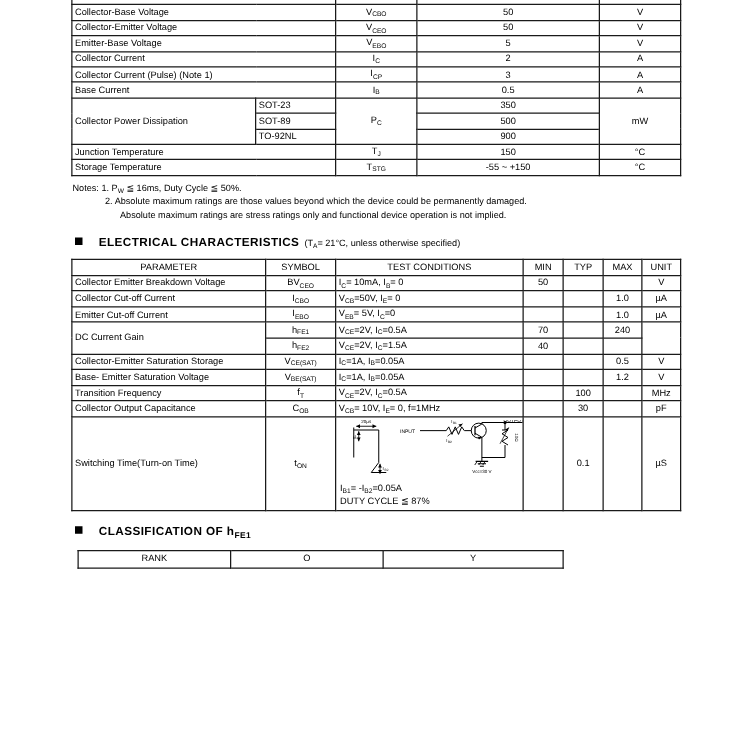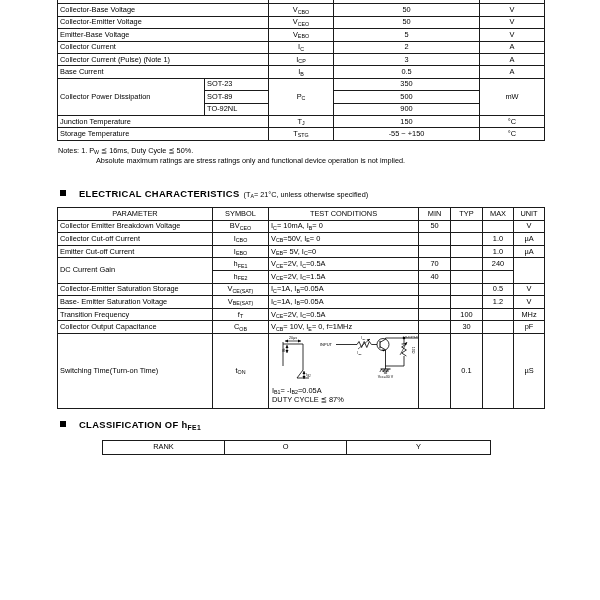--- a/index.html
+++ b/index.html
@@ -142,21 +142,20 @@
   .sw-label-cell {
     vertical-align: middle;
   }
 
   
   #t3-wrap {
     position: absolute;
     left: 62px;
     top: 440px;
     width: 388px;
-    margin-left: 40px;
   }
   #t3 { width: 388px; }
   #t3 td { height: 12.6px; }
 
   svg text { font-family: "Liberation Sans", sans-serif; }
 </style>
 </head>
 <body>
 
 <div class="page">
@@ -242,20 +241,21 @@
           <td class="c"><span>T</span><sub>STG</sub></td>
           <td class="c">-55 ~ +150</td>
           <td class="c">°C</td>
         </tr>
       </tbody>
     </table>
   </div>
 
   <div id="notes">
     <div class="n-line n-ind1"><span>Notes:</span> <span>1. P</span><sub>W</sub><span> ≦ 16ms, Duty Cycle ≦ 50%.</span></div>
+    <div class="n-line n-ind2">2. Absolute maximum ratings are those values beyond which the device could be permanently damaged.</div>
     <div class="n-line n-ind3">Absolute maximum ratings are stress ratings only and functional device operation is not implied.</div>
   </div>
 
   <div class="sec-head" id="head-elec">
     <span class="sec-bullet"></span>
     <span class="sec-title">ELECTRICAL CHARACTERISTICS</span>
     <span class="sec-sub"><span>(T</span><sub>A</sub><span>= 21°C, unless otherwise specified)</span></span>
   </div>
 
   <div id="t2-wrap">

